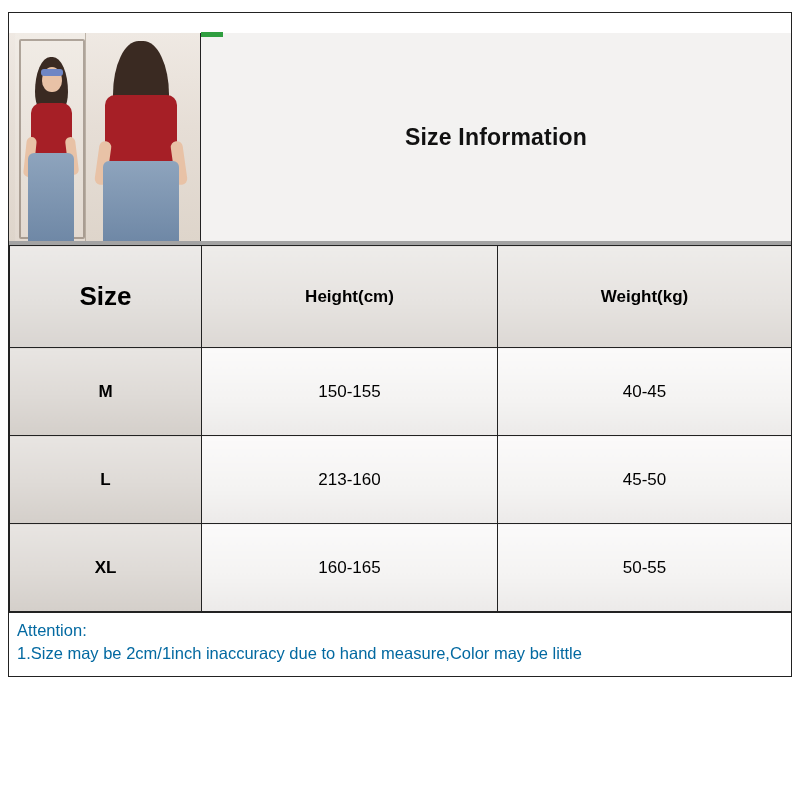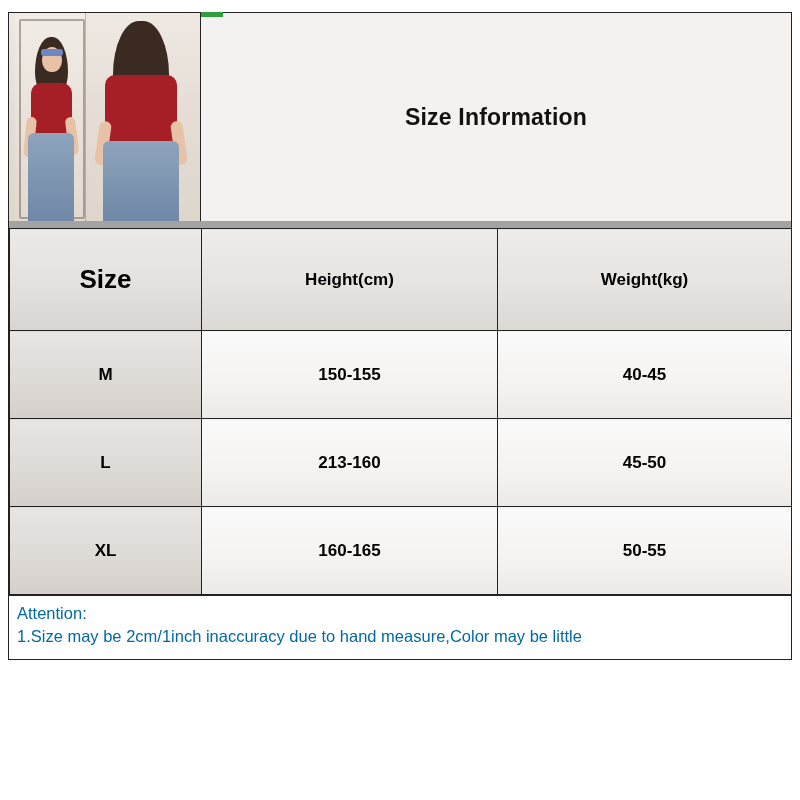--- a/index.html
+++ b/index.html
@@ -30,21 +30,22 @@
     width: 784px;
     border: 1px solid #222;
     box-sizing: border-box;
     background: #fff;
   }
 
   
   .top-band {
     display: flex;
     height: 208px;
-    border-bottom: 7px solid #a3a3a3;
+    border-bottom: 4px solid #a3a3a3;
+    margin-top: 20px;
   }
 
   .photo-cell {
     width: 192px;
     border-right: 1px solid #222;
     box-sizing: border-box;
     background: #e8e3de;
     position: relative;
     overflow: hidden;
   }
@@ -189,21 +190,20 @@
   }
   table.size-table tr.head td {
     height: 102px;
     font-weight: bold;
   }
   table.size-table tr.head td.size-head { font-size: 26px; }
   table.size-table tr.head td.col-head { font-size: 17px; margin-top: 12px; }
   table.size-table tr.body td {
     height: 88px;
     font-size: 17px;
-    font-weight: bold;
   }
   table.size-table tr.body td.c0 { font-weight: bold; }
   .col0 { width: 192px; }
   .col1 { width: 296px; }
   .col2 { width: 294px; }
   td.c0 {
     background: linear-gradient(180deg,#e8e5e2 0%, #dedad6 55%, #d4cfca 100%);
   }
   td.c1, td.c2 {
     background: linear-gradient(180deg,#fbfafa 0%, #f4f3f2 60%, #eceae9 100%);

